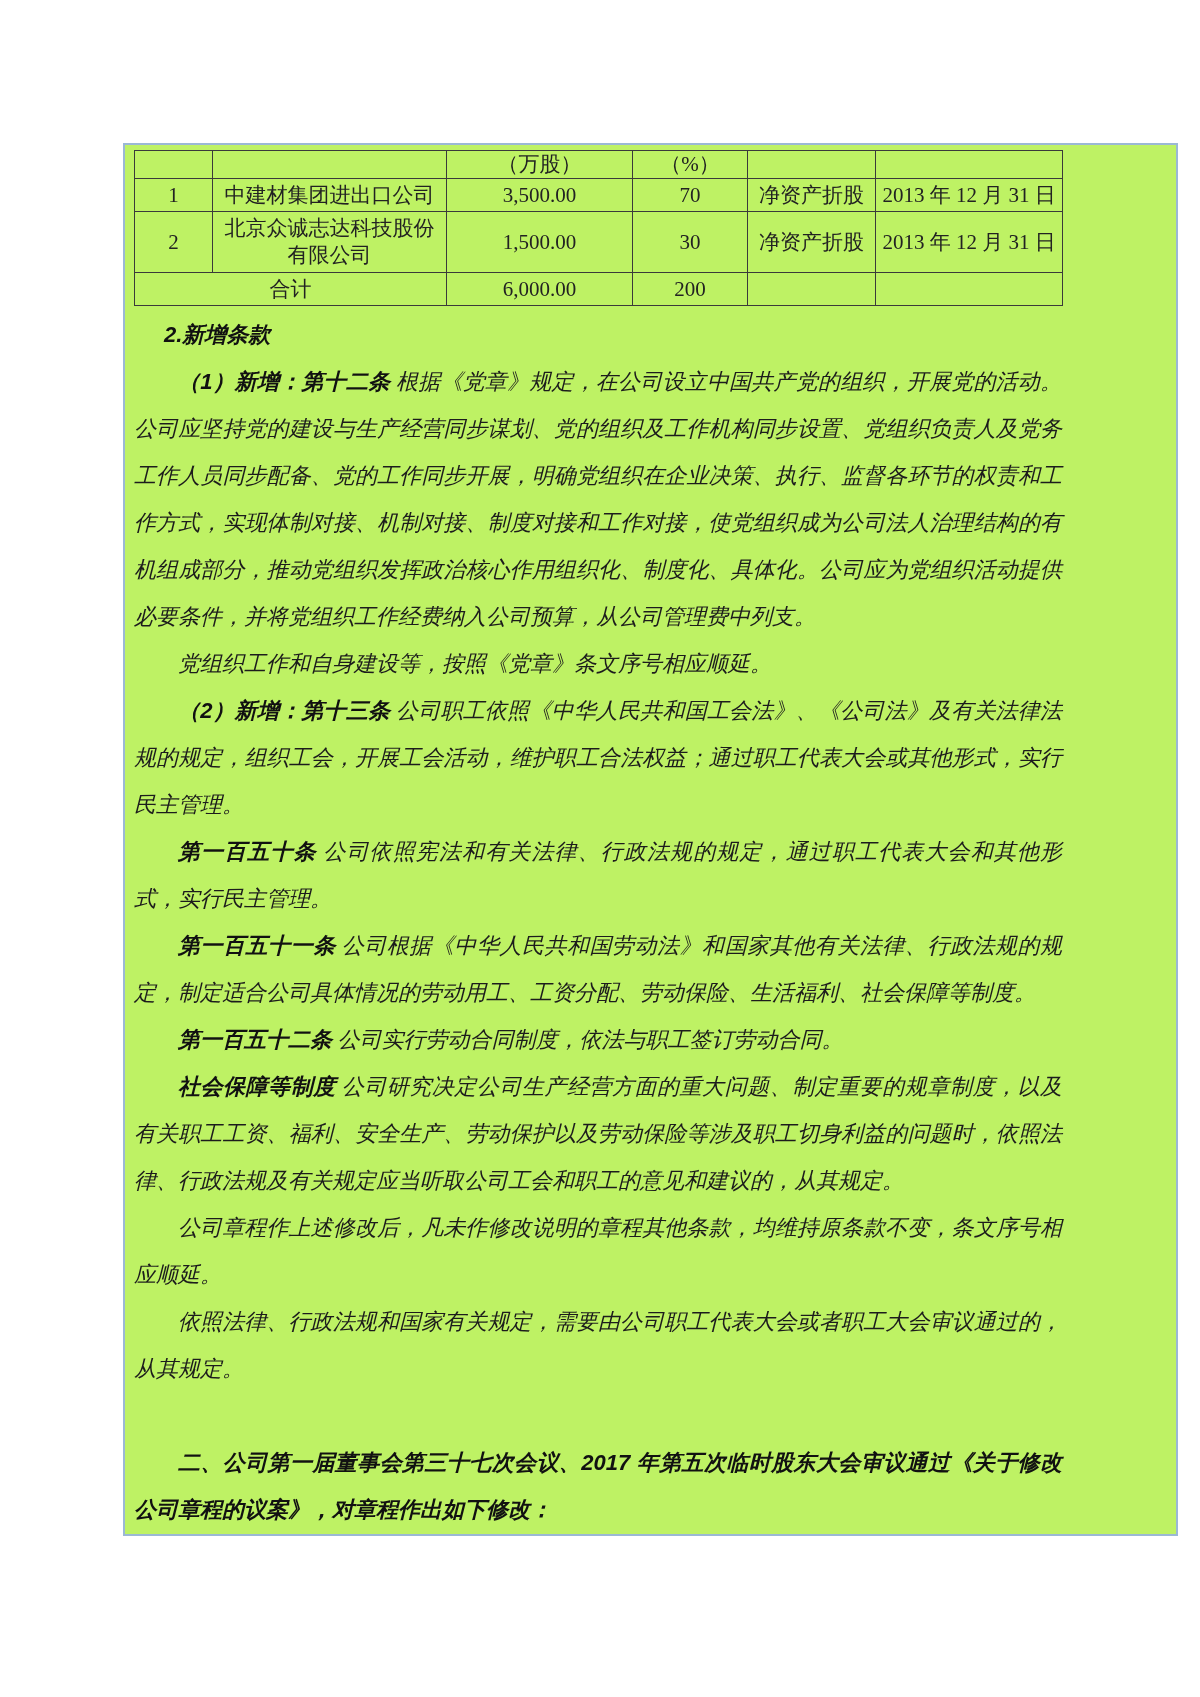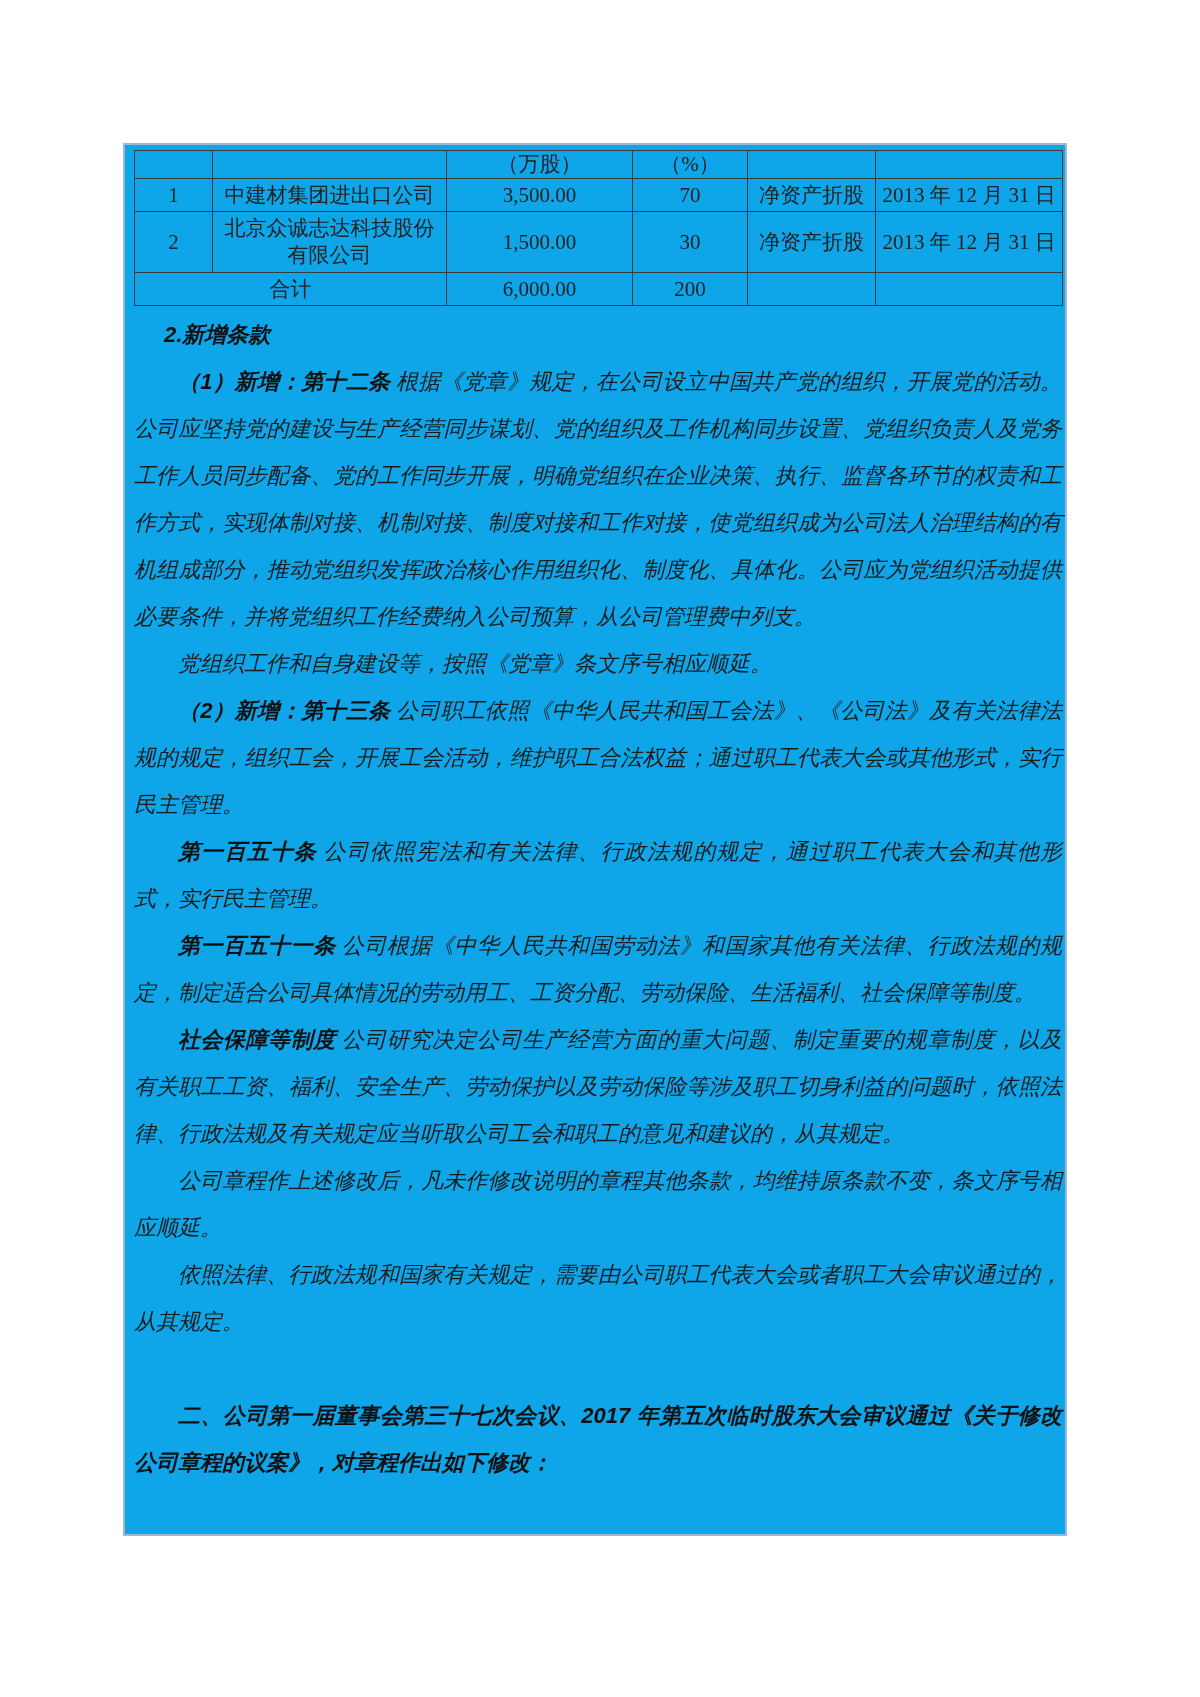--- a/index.html
+++ b/index.html
@@ -9,25 +9,25 @@
     height: 1697px;
     background: #ffffff;
     font-family: "Liberation Serif", "DejaVu Serif", serif;
     color: #1c1c1c;
     overflow: hidden;
   }
   .frame {
     position: absolute;
     left: 123px;
     top: 143px;
-    width: 944px;
+    width: 1055px;
     height: 1393px;
     border: 2px solid #9bb8d4;
     box-sizing: border-box;
-    background: #0ea5e9;
+    background: #bef264;
     overflow: hidden;
   }
   table.sh-table {
     position: absolute;
     left: 9px;
     top: 5px;
     width: 928px;
     border-collapse: collapse;
     table-layout: fixed;
     font-size: 21px;
@@ -120,20 +120,21 @@
 
       <p><span>党组织工作和自身建设等，按照《党章》条文序号相应顺延。</span></p>
 
       <p><span class="hei">（2）新增：第十三条</span><span> 公司职工依照《中华人民共和国工会法》、《公司法》及有关法律法规的规定，组织工会，开展工会活动，维护职工合法权益；通过职工代表大会或其他形式，实行民主管理。</span></p>
 
 
       <p><span class="hei">第一百五十条</span><span> 公司依照宪法和有关法律、行政法规的规定，通过职工代表大会和其他形式，实行民主管理。</span></p>
 
       <p><span class="hei">第一百五十一条</span><span> 公司根据《中华人民共和国劳动法》和国家其他有关法律、行政法规的规定，制定适合公司具体情况的劳动用工、工资分配、劳动保险、生活福利、社会保障等制度。</span></p>
 
+      <p><span class="hei">第一百五十二条</span><span> 公司实行劳动合同制度，依法与职工签订劳动合同。</span></p>
 
       <p><span class="hei">社会保障等制度</span><span> 公司研究决定公司生产经营方面的重大问题、制定重要的规章制度，以及有关职工工资、福利、安全生产、劳动保护以及劳动保险等涉及职工切身利益的问题时，依照法律、行政法规及有关规定应当听取公司工会和职工的意见和建议的，从其规定。</span></p>
 
       <p><span>公司章程作上述修改后，凡未作修改说明的章程其他条款，均维持原条款不变，条文序号相应顺延。</span></p>
 
       <p><span>依照法律、行政法规和国家有关规定，需要由公司职工代表大会或者职工大会审议通过的，从其规定。</span></p>
 
       <p class="closing">二、公司第一届董事会第三十七次会议、2017 年第五次临时股东大会审议通过《关于修改公司章程的议案》，对章程作出如下修改：</p>
     </div>
 

